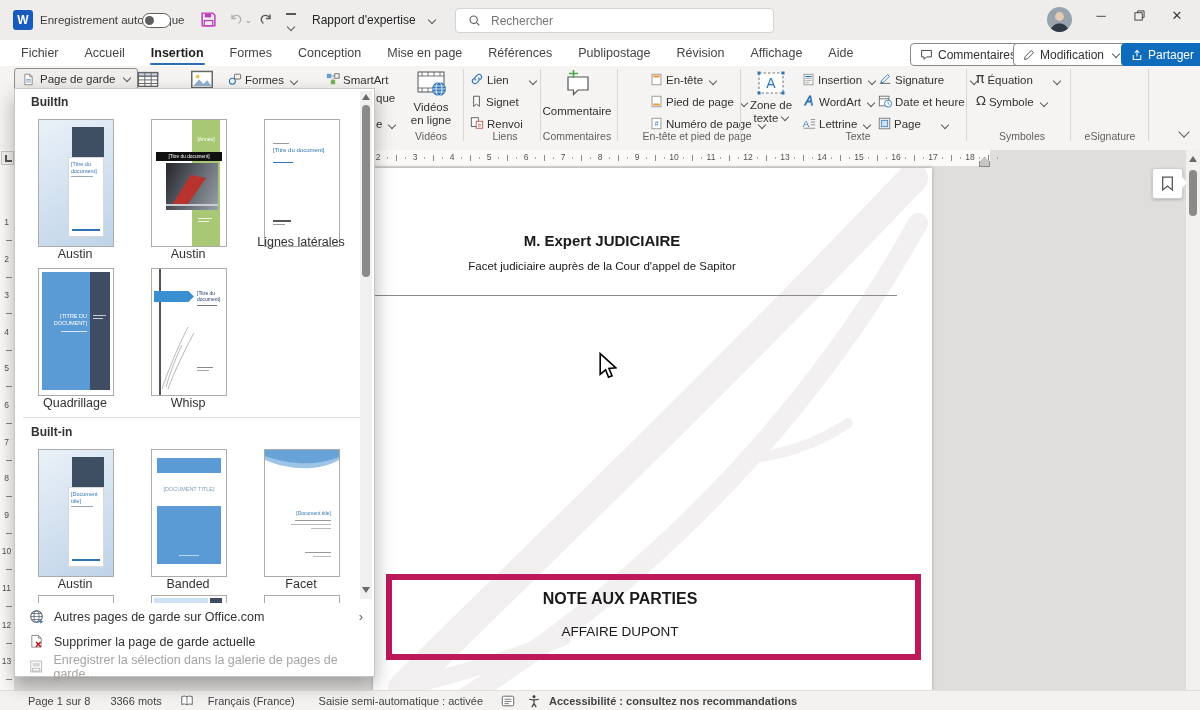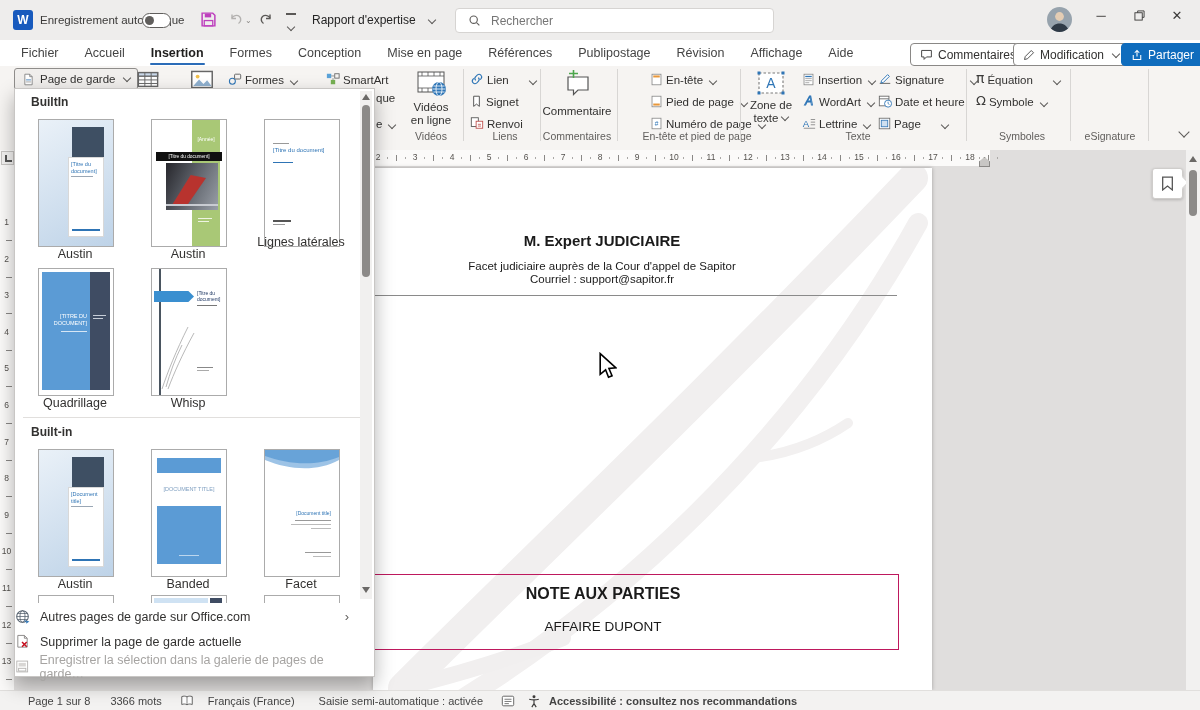--- a/index.html
+++ b/index.html
@@ -36,21 +36,21 @@
   .rdot{position:absolute;top:7px;width:1px;height:2px;background:#aaa8a6}
   .vnum{position:absolute;left:0;width:13px;text-align:center;font-size:8.5px;color:#55524e}
   .vpipe{position:absolute;left:6px;width:6px;height:1px;background:#8a8886}
   #page{left:373px;top:18px;width:559px;height:522px;background:#fff;box-shadow:0 0 4px rgba(0,0,0,.28)}
   .docline{position:absolute;text-align:center;color:#1a1a1a}
   
   #gallery{left:14px;top:88px;width:359px;height:587px;background:#fff;border:1px solid #c8c6c4;box-shadow:0 8px 18px rgba(0,0,0,.3);z-index:50}
   .gsec{position:absolute;left:16px;font-size:12px;font-weight:bold;color:#323130}
   .thumb{position:absolute;width:74px;height:126px;background:#fff;border:1px solid #ababab;overflow:hidden}
   .tlabel{position:absolute;width:110px;text-align:center;font-size:12.5px;color:#323130}
-  .menuitem{position:absolute;left:0;width:344px;height:25px;display:flex;align-items:center;gap:10px;font-size:12.5px;color:#323130}
+  .menuitem{position:absolute;left:0;width:344px;height:25px;display:flex;align-items:center;gap:10px;padding-left:14px;font-size:12.5px;color:#323130}
   .menuitem.dis{color:#a6a4a2}
   .gsb{position:absolute;left:345px;width:12px;background:#f1f0ef}
   .tri-up{width:0;height:0;border-left:4px solid transparent;border-right:4px solid transparent;border-bottom:6px solid #6b6967}
   .tri-dn{width:0;height:0;border-left:4px solid transparent;border-right:4px solid transparent;border-top:6px solid #6b6967}
   
   #statusbar{left:0;top:690px;width:1200px;height:20px;background:#f3f2f1;border-top:1px solid #e1dfdd;font-size:11px;color:#444;display:flex;align-items:center}
   .st{white-space:nowrap}
 </style>
 </head>
 <body>
@@ -454,23 +454,22 @@
 
     <div class="abs" id="page">
       <svg width="559" height="522" viewBox="0 0 559 522" style="position:absolute;left:0;top:0">
         <path d="M 30 520 C 150 400 330 230 540 10" fill="none" stroke="#f1efef" stroke-width="30" stroke-linecap="round"></path>
         <path d="M 75 540 C 240 440 420 280 545 55" fill="none" stroke="#f2f0f0" stroke-width="20" stroke-linecap="round"></path>
         <path d="M 30 520 C 90 505 140 490 190 470" fill="none" stroke="#f1efef" stroke-width="16" stroke-linecap="round"></path>
         <path d="M 380 290 C 420 285 450 272 475 255" fill="none" stroke="#f2f0f0" stroke-width="10" stroke-linecap="round"></path>
       </svg>
       <div class="docline" style="left:74px;top:64px;width:310px;font-size:15px;font-weight:bold">M. Expert JUDICIAIRE</div>
       <div class="docline" style="left:74px;top:92px;width:310px;font-size:11.5px">Facet judiciaire auprès de la Cour d'appel de Sapitor</div>
-      <div class="docline" style="left:74px;top:105px;width:310px;font-size:11.5px">Courriel : support@sapitor.fr</div>
       <div style="position:absolute;left:2px;top:127px;width:522px;height:1px;background:#8a8a8a"></div>
-      <div style="position:absolute;left:1px;top:406px;width:523px;height:74px;border:1px solid #be185d">
+      <div style="position:absolute;left:13px;top:406px;width:523px;height:74px;border:6px solid #be185d">
         <div class="docline" style="left:0px;top:10px;width:456px;font-size:16px;font-weight:bold">NOTE AUX PARTIES</div>
         <div class="docline" style="left:0px;top:44px;width:456px;font-size:13.5px">AFFAIRE DUPONT</div>
       </div>
     </div>
 
     <div class="abs" style="left:1152px;top:18px;width:29px;height:29px;background:#fff;border:1px solid #cfcdcb;border-radius:3px;box-shadow:0 1px 3px rgba(0,0,0,.2)">
       <svg width="13" height="15" viewBox="0 0 12 14" style="position:absolute;left:8px;top:7px">
           <path d="M1.5 1h9v12l-4.5-3.6L1.5 13z" fill="#fff" stroke="#555" stroke-width="1.2"></path>
         </svg>
       <div style="position:absolute;right:-5px;top:9px;width:8px;height:8px;background:#fff;border-right:1px solid #cfcdcb;border-top:1px solid #cfcdcb;transform:rotate(45deg)"></div>

